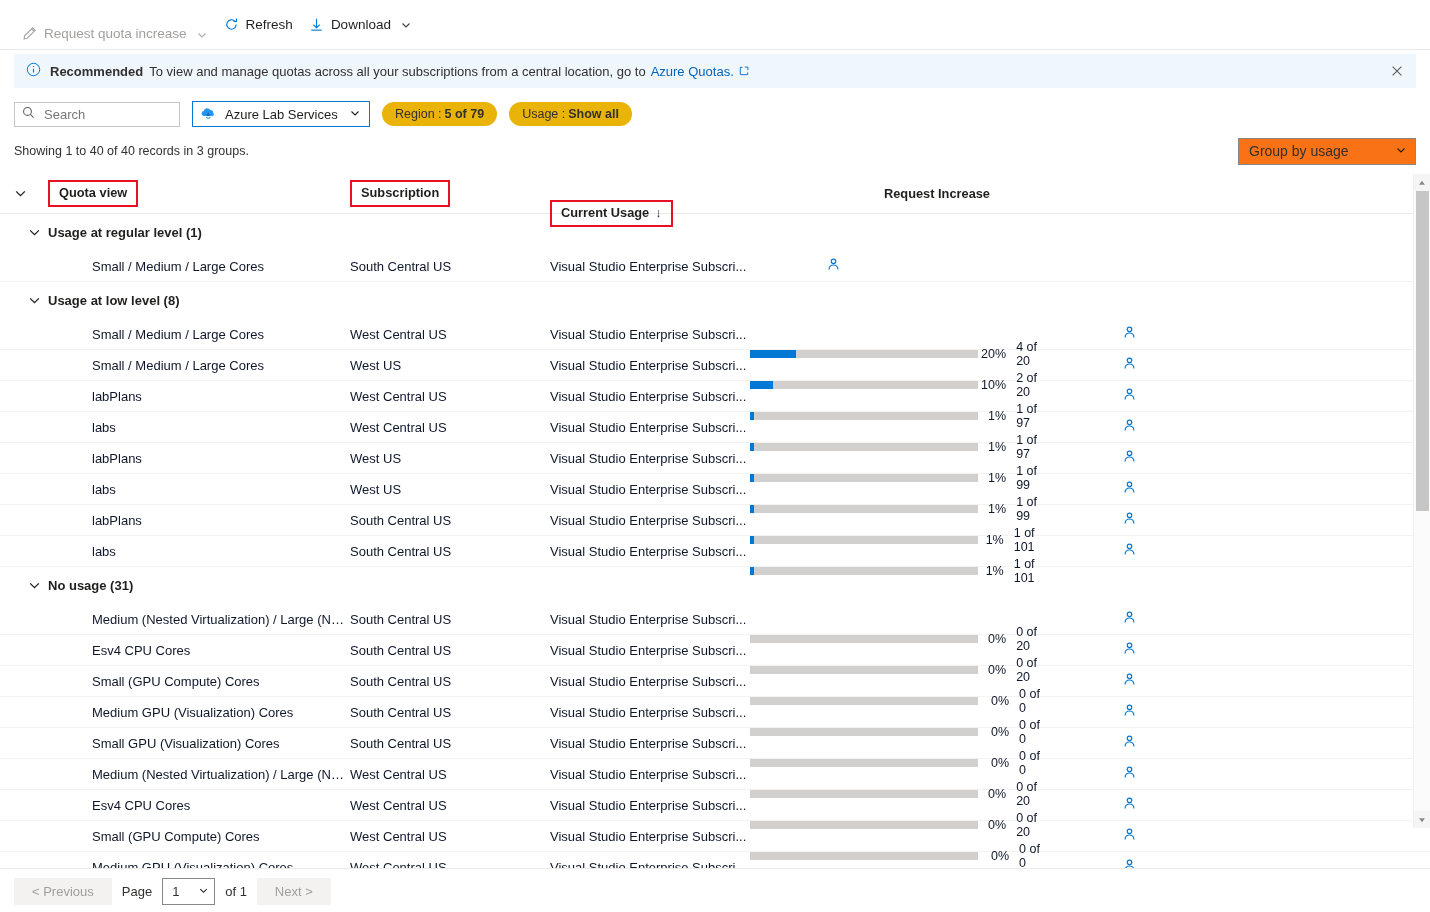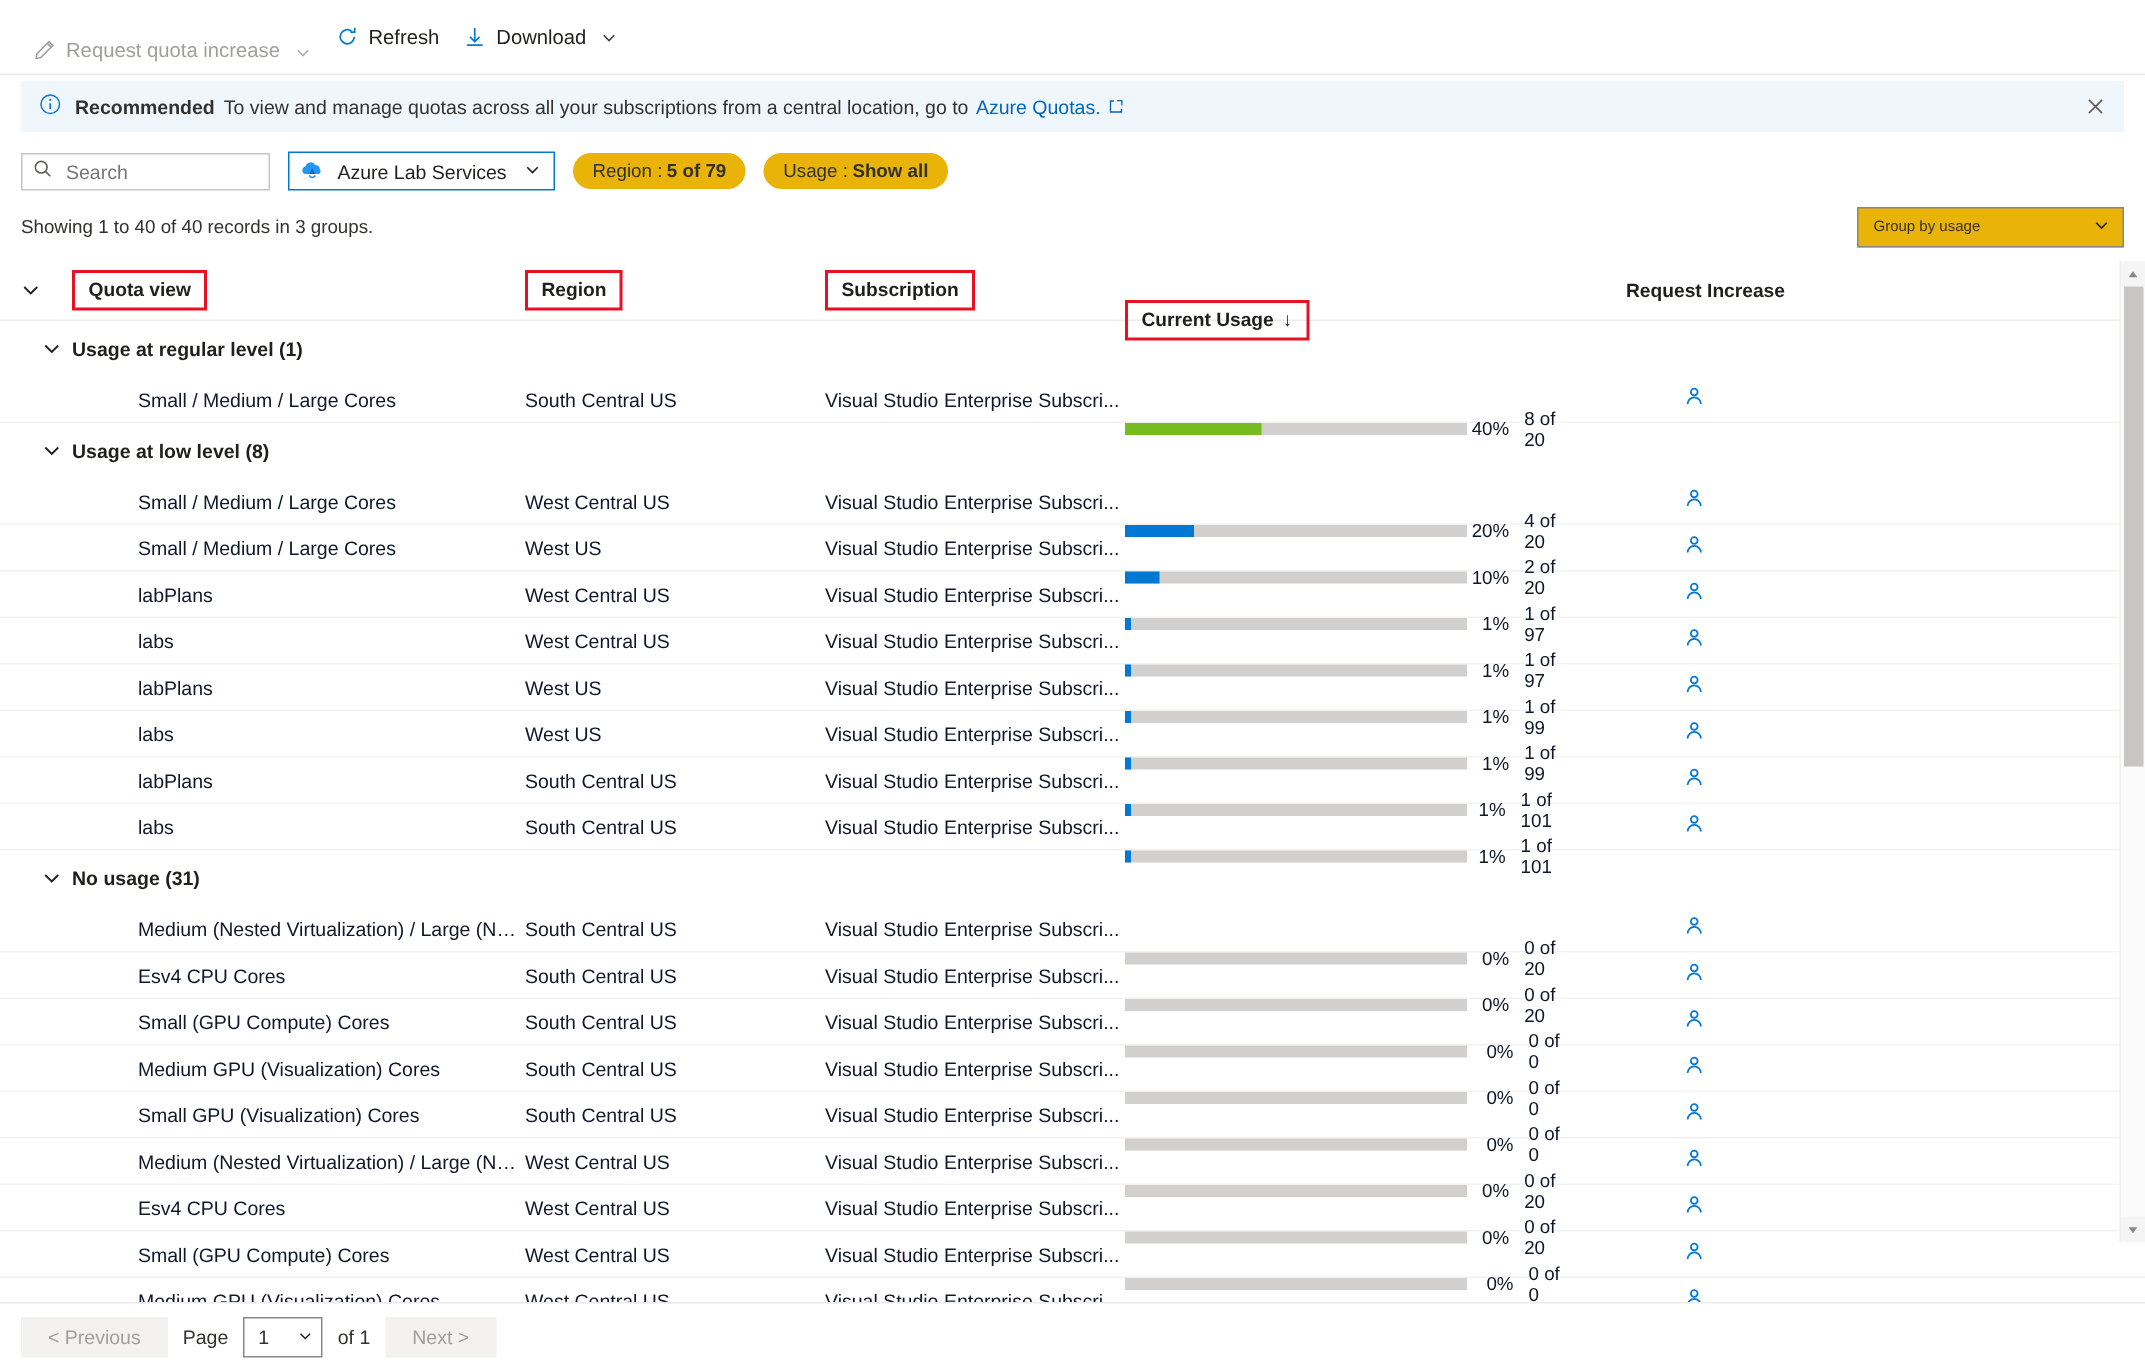--- a/index.html
+++ b/index.html
@@ -122,25 +122,25 @@
     display: flex;
     align-items: center;
     justify-content: space-between;
     padding: 6px 14px 0 14px;
     height: 36px;
   }
   .summary-text { font-size: 12.5px; color: #323130; }
   .groupby {
     width: 178px; height: 27px;
     border: 1px solid #8a8886;
-    background: #eab308;
+    background: #f97316;
     display: flex; align-items: center;
     justify-content: space-between;
     padding: 0 8px 0 10px;
-    font-size: 10px;
+    font-size: 14px;
     color: #323130;
     cursor: pointer;
   }
 
   
   .table-wrap {
     position: relative;
     margin-top: 8px;
   }
   .thead {
@@ -389,23 +389,20 @@
 
   <div class="thead">
     <div class="col-expander">
       <svg width="13" height="13" viewBox="0 0 12 12" fill="none" stroke="#201f1e" stroke-width="1.15">
           <path d="M2 4l4 4 4-4"></path>
         </svg>
     </div>
     <div class="col-quota">
       <span class="hdr-box">Quota view</span>
     </div>
-    <div class="col-region">
-      <span class="hdr-box">Region</span>
-    </div>
     <div class="col-sub">
       <span class="hdr-box">Subscription</span>
     </div>
     <div class="col-usage">
       <span class="hdr-box">
         <span>Current Usage</span><span class="sort-arrow">↓</span>
       </span>
     </div>
     <div class="col-req">Request Increase</div>
   </div>
@@ -417,27 +414,20 @@
             <path d="M2 4l4 4 4-4"></path>
           </svg>
         </span>
         <span>Usage at regular level (1)</span>
       </div>
       <div class="row">
         <div class="col-expander"></div>
         <div class="col-quota">Small / Medium / Large Cores</div>
         <div class="col-region">South Central US</div>
         <div class="col-sub">Visual Studio Enterprise Subscri...</div>
-        <div class="col-usage usage-cell">
-          <div class="bar-track">
-            <div class="bar-fill" style="width: 40%; background: rgb(119, 188, 31);"></div>
-          </div>
-          <div class="pct">40%</div>
-          <div class="ratio">8 of 20</div>
-        </div>
         <div class="col-req"><span class="req-icon"><svg width="15" height="15" viewBox="0 0 16 16" fill="none" stroke="#0078d4" stroke-width="1.25">
               <circle cx="8" cy="4.6" r="2.4"></circle>
               <path d="M3.3 13.2a4.7 4.7 0 0 1 9.4 0"></path>
             </svg></span></div>
       </div>
       <div class="group-header">
         <span class="gh-chev">
           <svg width="13" height="13" viewBox="0 0 12 12" fill="none" stroke="#201f1e" stroke-width="1.15">
             <path d="M2 4l4 4 4-4"></path>
           </svg>

